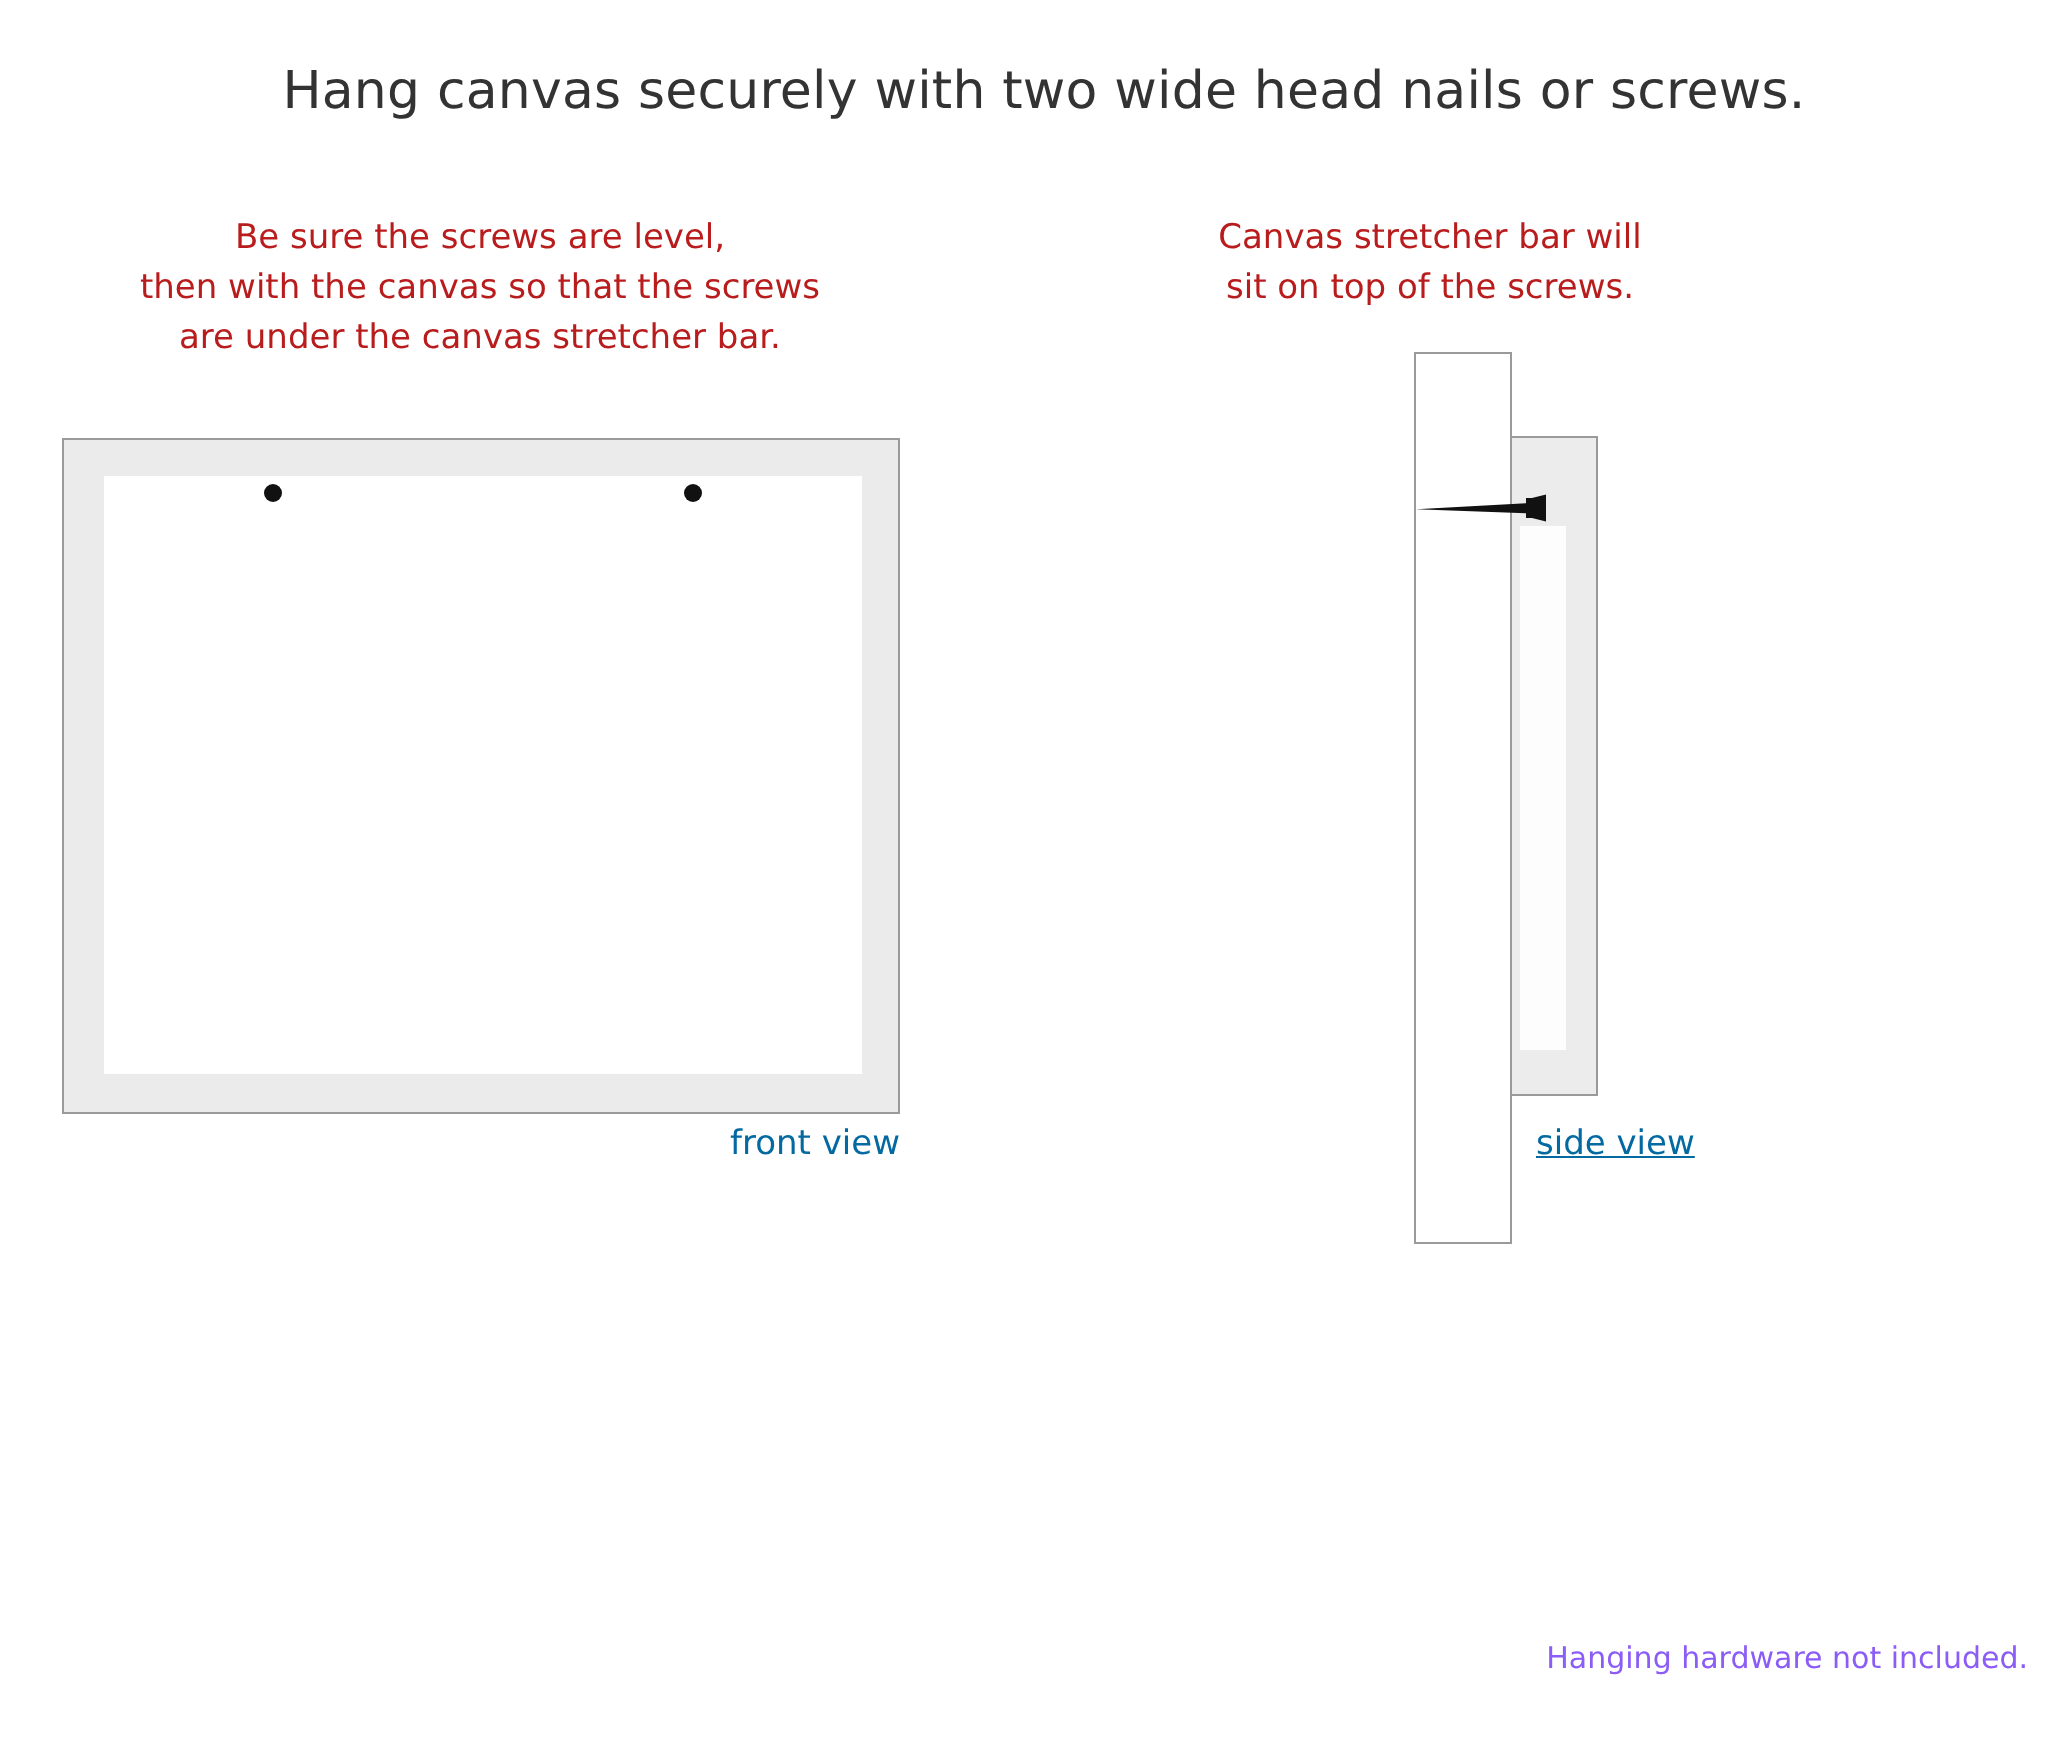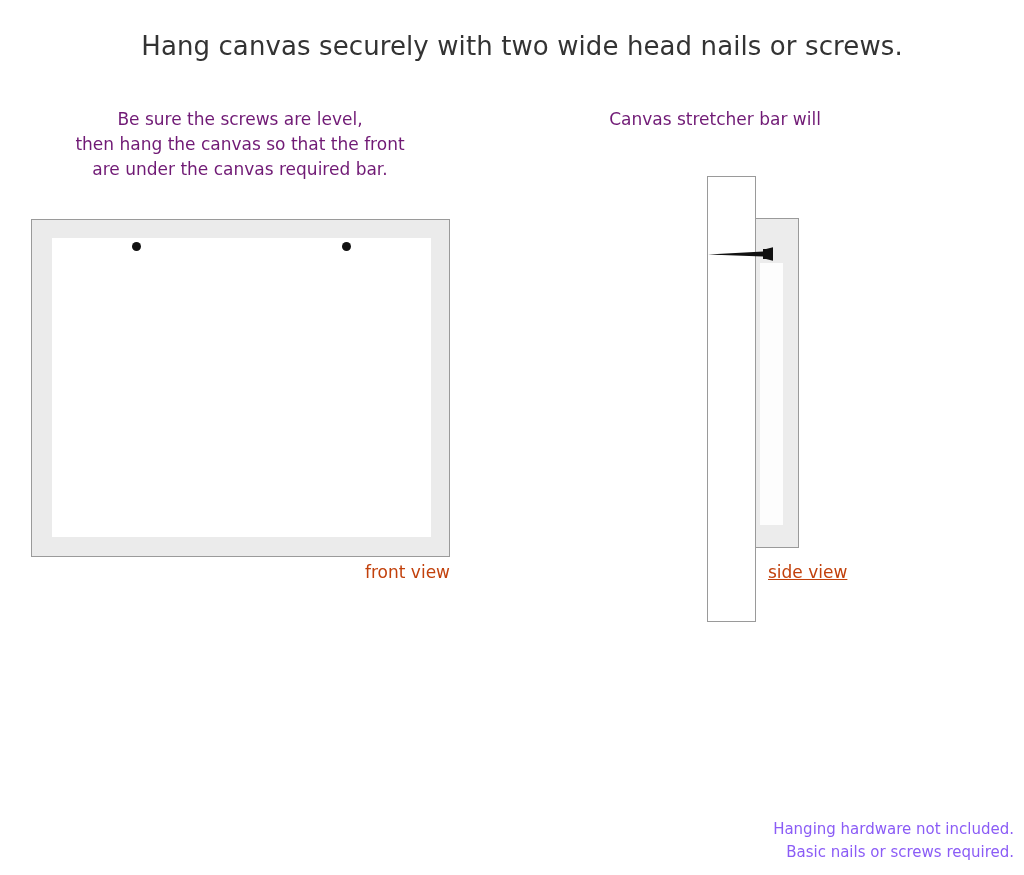--- a/index.html
+++ b/index.html
@@ -36,39 +36,39 @@
     color: #333333;
     white-space: nowrap;
   }
 
   
   .caption {
     position: absolute;
     text-align: center;
     font-size: 17px;
     line-height: 25px;
-    color: #701a75;
+    color: #b91c1c;
     white-space: nowrap;
   }
   #caption-front {
     left: 20px;
     top: 107px;
     width: 420px;
   }
   #caption-side {
     left: 585px;
     top: 107px;
     width: 240px;
   }
 
   
   .view-label {
     position: absolute;
     font-size: 17px;
-    color: #c2410c;
+    color: #0369a1;
     white-space: nowrap;
   }
   #label-front-view {
     left: 240px;
     top: 562px;
     width: 200px;
     text-align: right;
   }
   #label-side-view {
     left: 758px;
@@ -174,50 +174,50 @@
 </style>
 </head>
 <body>
 
 <div class="stage">
 
   <h1 id="headline">Hang canvas securely with two wide head nails or screws.</h1>
 
   <div id="caption-front" class="caption">
     <div>Be sure the screws are level,</div>
-    <div>then hang the canvas so that the front</div>
-    <div>are under the canvas required bar.</div>
+    <div>then with the canvas so that the screws</div>
+    <div>are under the canvas stretcher bar.</div>
   </div>
 
   <div id="front-view">
     <div id="front-canvas-outer">
       <div id="front-canvas-inner"></div>
       <div id="screw-dot-left" class="screw-dot"></div>
       <div id="screw-dot-right" class="screw-dot"></div>
     </div>
   </div>
 
   <div id="label-front-view" class="view-label">front view</div>
 
   <div id="caption-side" class="caption">
     <div>Canvas stretcher bar will</div>
+    <div>sit on top of the screws.</div>
   </div>
 
   <div id="side-view">
     <div id="side-wall"></div>
     <div id="side-stretcher"></div>
     <div id="side-stretcher-inner"></div>
     <div id="side-screw">
       <svg width="66" height="16" viewBox="0 0 66 16" xmlns="http://www.w3.org/2000/svg">
         <path d="M0,8.6 L55,5.6 L55,10.6 Z" fill="#111111"></path>
         <path d="M55,3.0 L58,3.0 L65,1.2 L65,14.8 L58,13.0 L55,13.0 Z" fill="#111111"></path>
       </svg>
     </div>
   </div>
 
   <div id="label-side-view" class="view-label">side view</div>
 
   <div id="footer-note">
     <div>Hanging hardware not included.</div>
-    <div>Basic nails or screws required.</div>
   </div>
 
 </div>
 
 </body></html>

